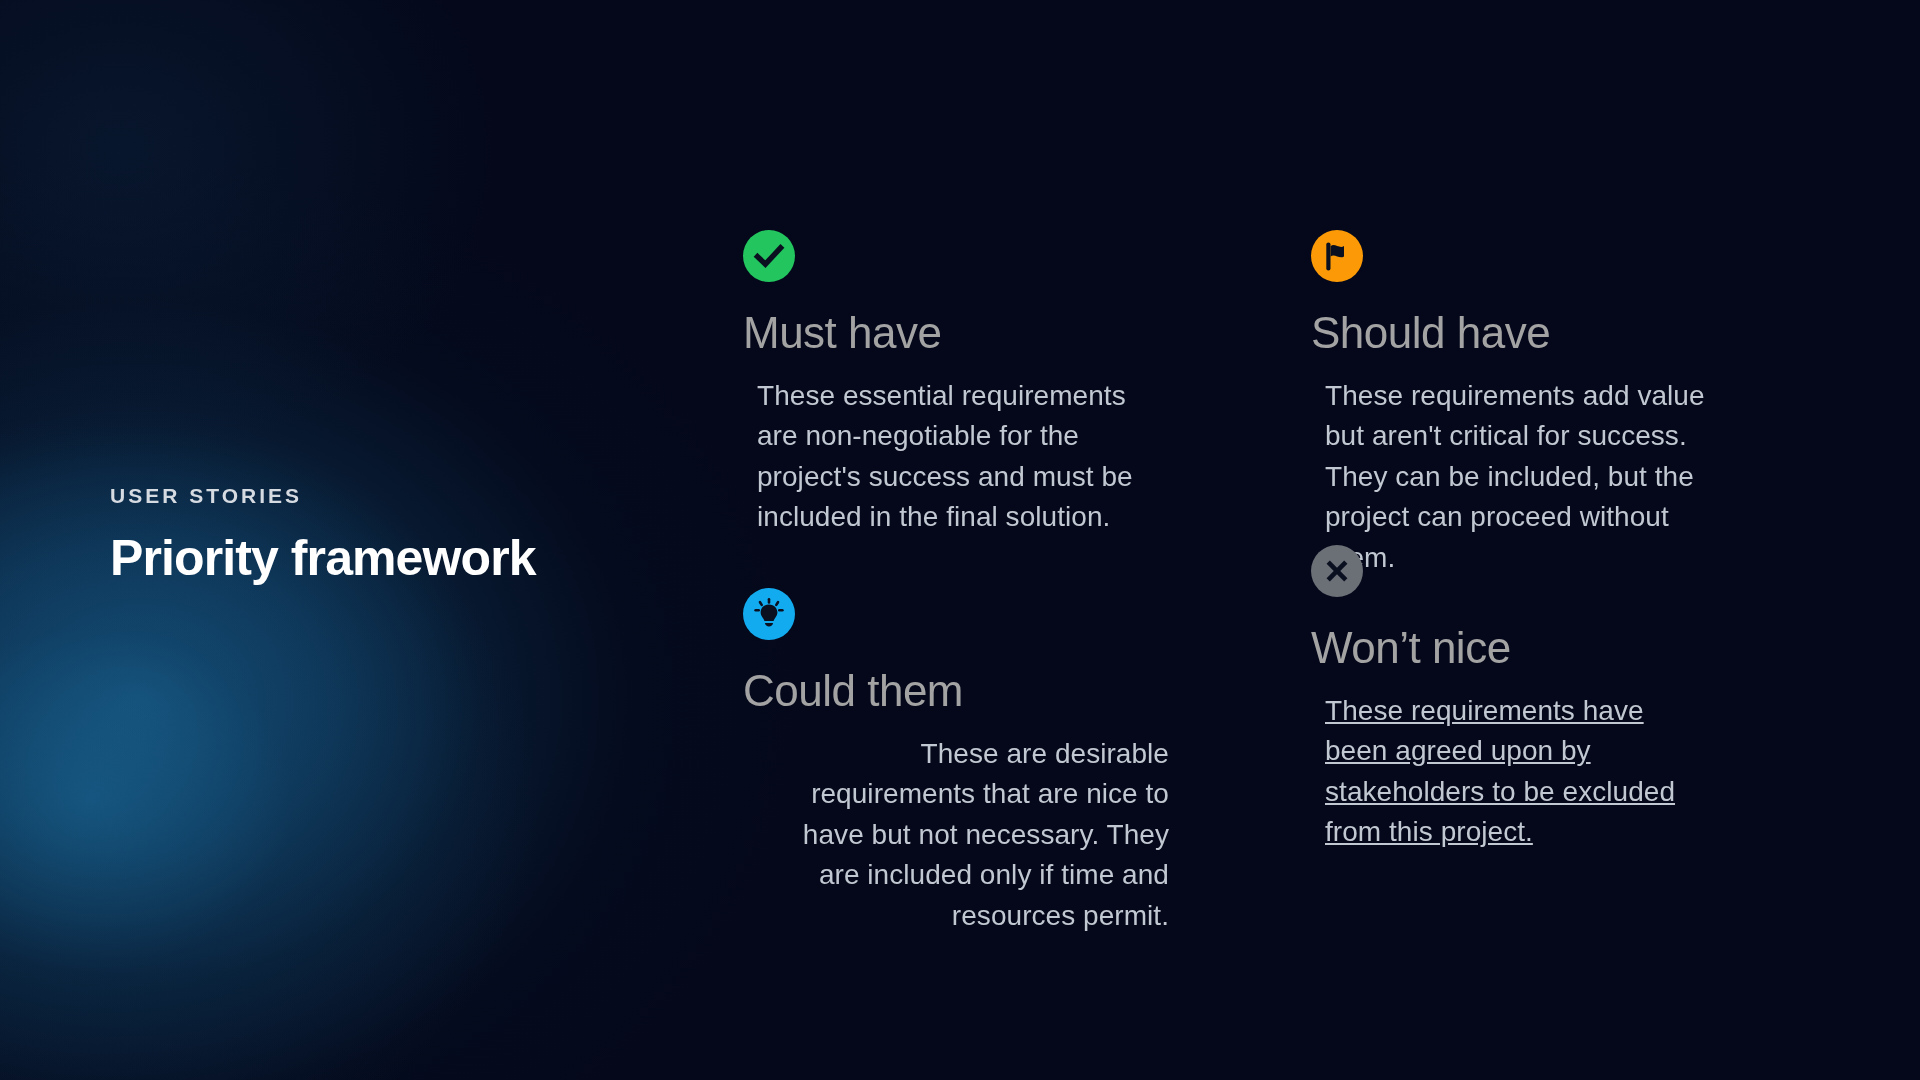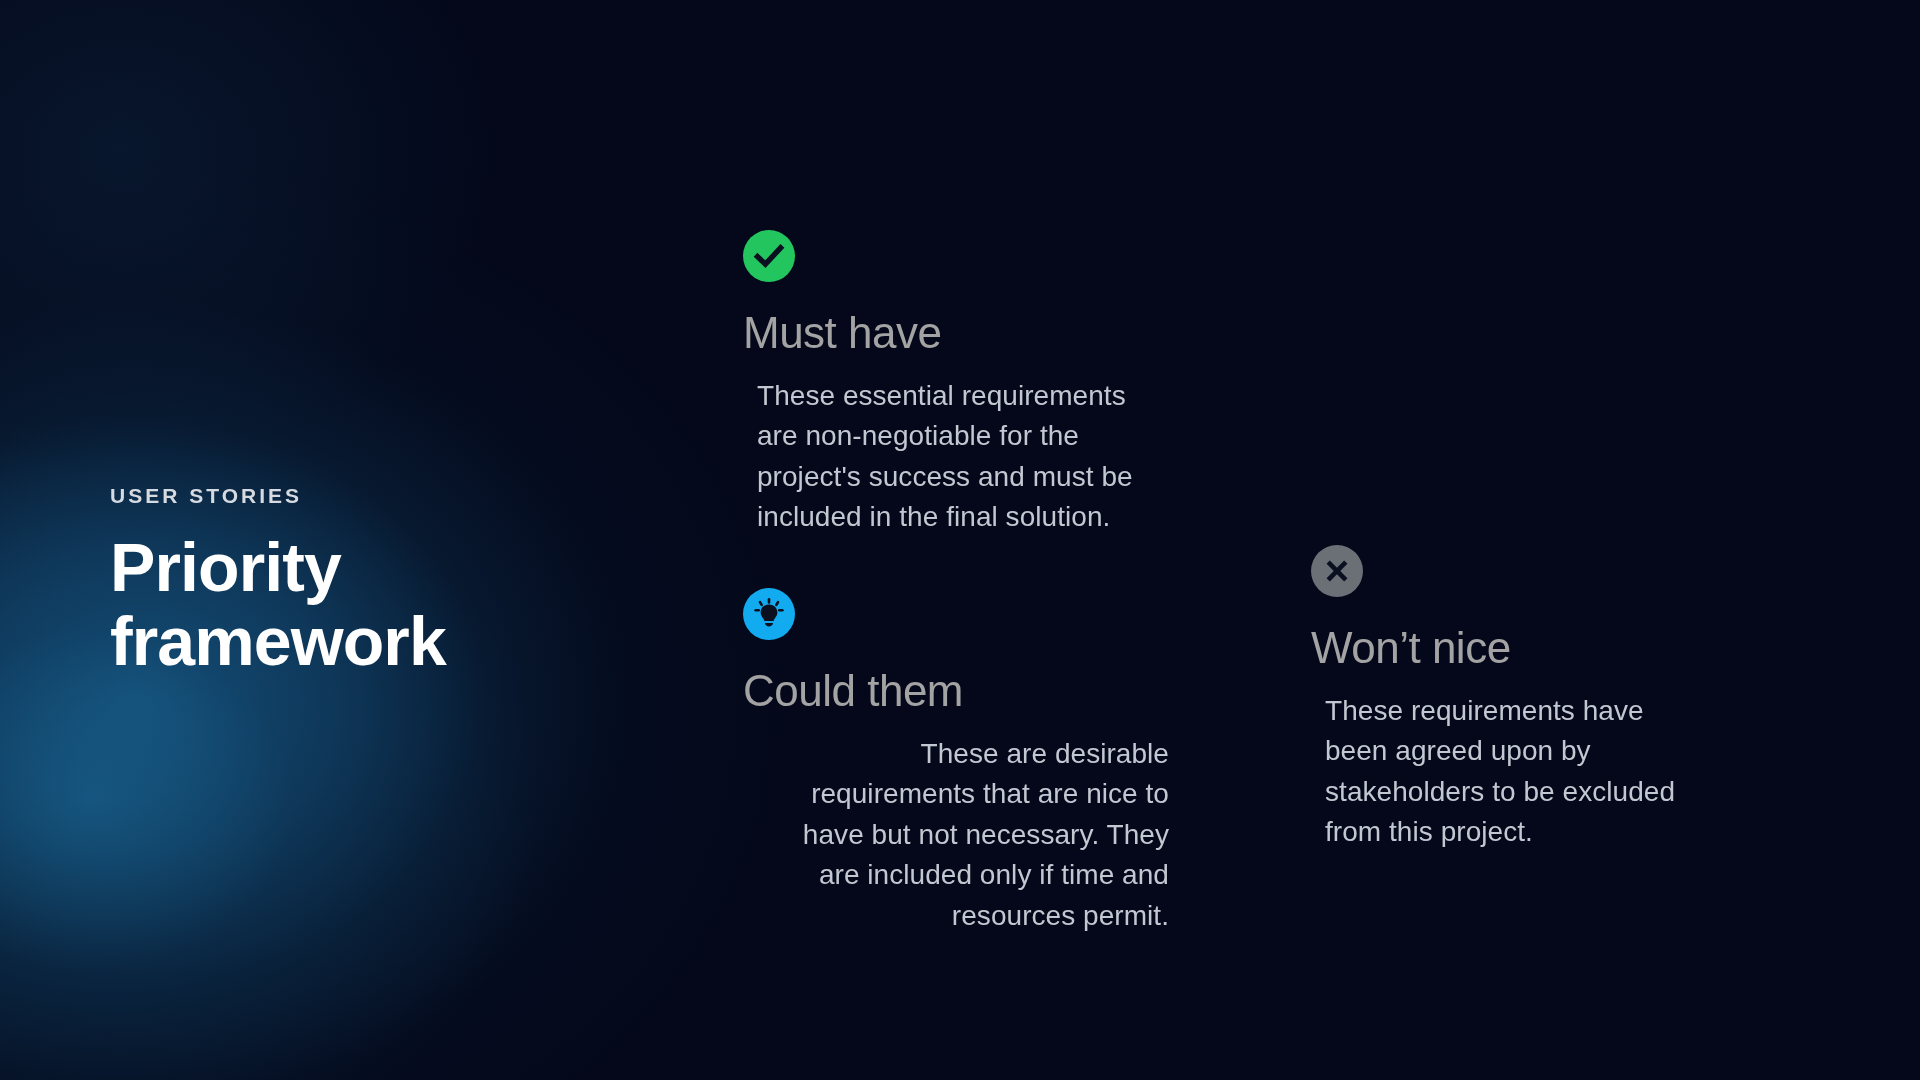--- a/index.html
+++ b/index.html
@@ -71,21 +71,21 @@
   }
   .eyebrow {
     font-size: 21px;
     font-weight: bold;
     letter-spacing: 3.0px;
     color: #d6dbe2;
     line-height: 1.1;
     margin: 0 0 24px 0;
   }
   .headline {
-    font-size: 68px;
+    font-size: 50px;
     font-weight: bold;
     color: #ffffff;
     line-height: 1.08;
     letter-spacing: -0.9px;
     margin: 0;
   }
 
   
   .grid {
     position: absolute;
@@ -123,21 +123,21 @@
     font-size: 28px;
     font-weight: normal;
     color: #c2c8d1;
     line-height: 1.45;
     letter-spacing: 0.05px;
     margin: 17px 0 0 14px;
   }
   .cell-must  .card-body { width: 398px; }
   .cell-should .card-body { width: 410px; }
   .cell-could .card-body { width: 412px; text-align: right; }
-  .cell-wont  .card-body { width: 380px; }
+  .cell-wont  .card-body { width: 380px; text-decoration: underline; }
 </style>
 </head>
 <body>
 
 <div class="slide">
 
   <div class="glow-primary"></div>
   <div class="glow-secondary"></div>
   <div class="glow-top"></div>
 
@@ -152,20 +152,34 @@
       <span class="icon-badge">
         <svg width="52" height="52" viewBox="0 0 52 52">
           <circle cx="26" cy="26" r="26" fill="#22c55e"></circle>
           <path d="M14.5 26.6 L22.4 34.2 L37.6 17.8" fill="none" stroke="#0b1020" stroke-width="5.4" stroke-linecap="square" stroke-linejoin="miter"></path>
         </svg>
       </span>
       <div class="card-title">Must have</div>
       <div class="card-body">These essential requirements are non-negotiable for the project's success and must be included in the final solution.</div>
     </div>
 
+    <div class="cell cell-should">
+      <span class="icon-badge">
+        <svg width="52" height="52" viewBox="0 0 52 52">
+          <circle cx="26" cy="26" r="26" fill="#fb9a06"></circle>
+          <path d="M17.4 14.5 L17.4 38.5" fill="none" stroke="#0b1020" stroke-width="4.2" stroke-linecap="round"></path>
+          <path d="M19.6 16.2
+                   C 23.4 12.6, 28.6 19.2, 33.0 16.0
+                   L 33.0 26.4
+                   C 28.6 29.6, 23.4 23.0, 19.6 26.6 Z" fill="#0b1020"></path>
+        </svg>
+      </span>
+      <div class="card-title">Should have</div>
+      <div class="card-body">These requirements add value but aren't critical for success. They can be included, but the project can proceed without them.</div>
+    </div>
 
     <div class="cell cell-could">
       <span class="icon-badge">
         <svg width="52" height="52" viewBox="0 0 52 52">
           <circle cx="26" cy="26" r="26" fill="#13abf0"></circle>
           <g stroke="#0b1020" stroke-width="2.6" stroke-linecap="round">
             <line x1="26" y1="11.2" x2="26" y2="14.4"></line>
             <line x1="17.0" y1="14.2" x2="18.7" y2="16.9"></line>
             <line x1="35.0" y1="14.2" x2="33.3" y2="16.9"></line>
             <line x1="12.6" y1="22.2" x2="15.7" y2="22.2"></line>

